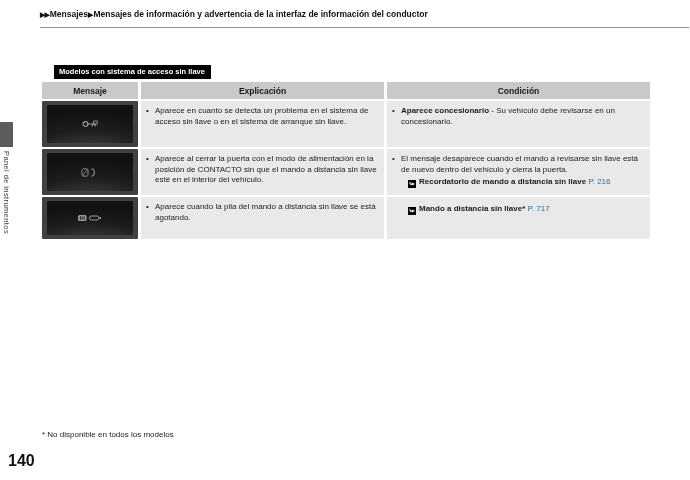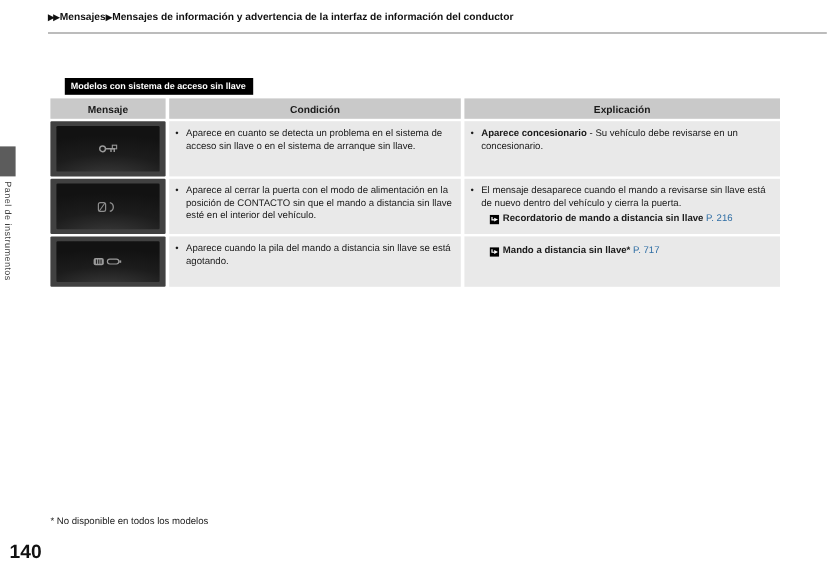--- a/index.html
+++ b/index.html
@@ -32,21 +32,21 @@
   }
   .screen {
     flex:1; border-radius:1px;
     background:radial-gradient(120% 95% at 50% 115%, #3c3c3c 0%, #1c1c1c 55%, #121212 100%);
     display:flex; align-items:center; justify-content:center;
   }
   .li { display:flex; }
   .li .bullet { flex:none; width:9px; font-size:8px; }
   .li .txt { flex:1; }
   .bold { font-weight:bold; }
-  .ref { display:flex; align-items:center; gap:3px; margin-left:16px; margin-top:2px; cursor:pointer; }
+  .ref { display:flex; align-items:flex-end; gap:3px; margin-left:16px; margin-top:2px; cursor:pointer; }
   .ref svg { flex:none; margin-top:0.5px; }
   .ref .txt { white-space:nowrap; }
   .page-ref { color:#2e6da4; font-weight:normal; }
   .pad-top { }
   
   .page-num { position:absolute; left:8px; top:452px; font-size:16px; font-weight:bold; color:#111; }
   .footnote { position:absolute; left:42px; top:430px; font-size:8px; color:#222; }
 </style>
 </head>
 <body>
@@ -59,22 +59,22 @@
   <div class="rule"></div>
 
   <div class="side-tab"></div>
   <div class="side-label">Panel de instrumentos</div>
 
   <div class="badge">Modelos con sistema de acceso sin llave</div>
 
   <div class="tbl">
 
     <div class="th">Mensaje</div>
+    <div class="th">Explicación</div>
     <div class="th">Condición</div>
-    <div class="th">Explicación</div>
 
     <div class="msg-cell">
       <div class="screen">
         <svg width="18" height="12" viewBox="0 0 18 12">
           <circle cx="4.5" cy="6" r="2.4" fill="none" stroke="#9a9a9a" stroke-width="1.2"></circle>
           <path d="M7 6 H14.8 M11.5 6 V8.6 M14.2 6 V8.6" stroke="#9a9a9a" stroke-width="1.2" fill="none"></path>
           <rect x="12.6" y="3" width="3.6" height="3" fill="none" stroke="#9a9a9a" stroke-width="0.9"></rect>
         </svg>
       </div>
     </div>

